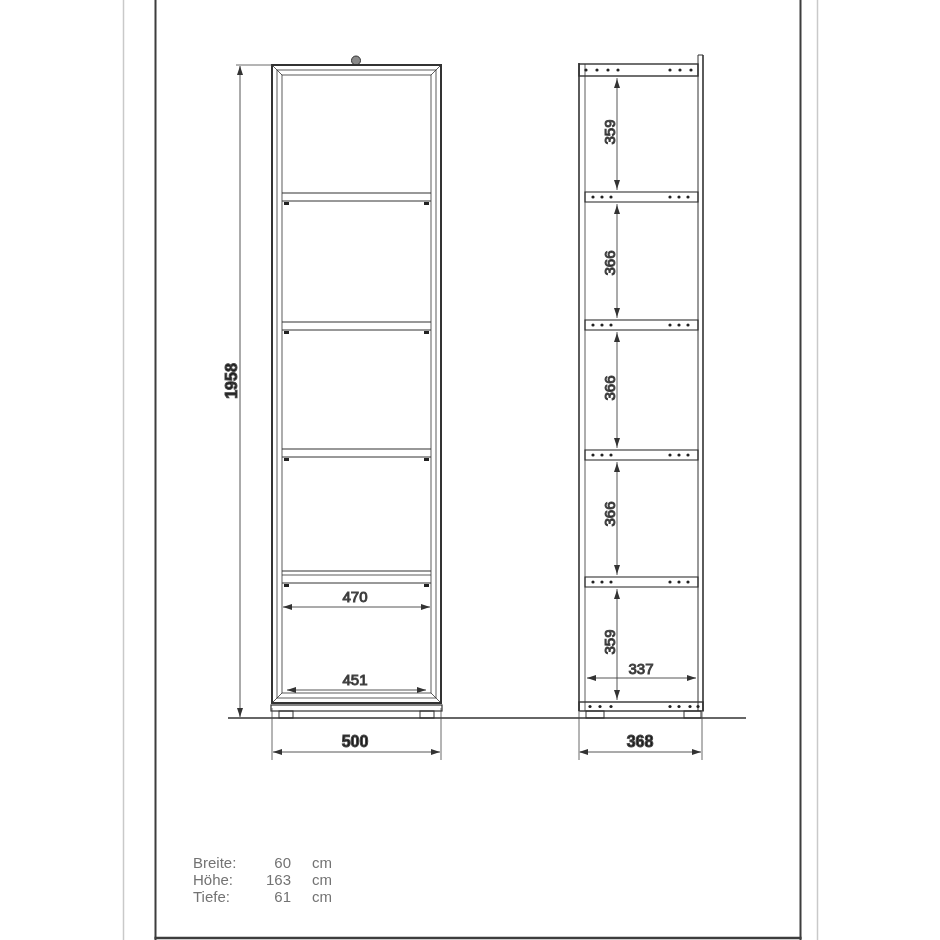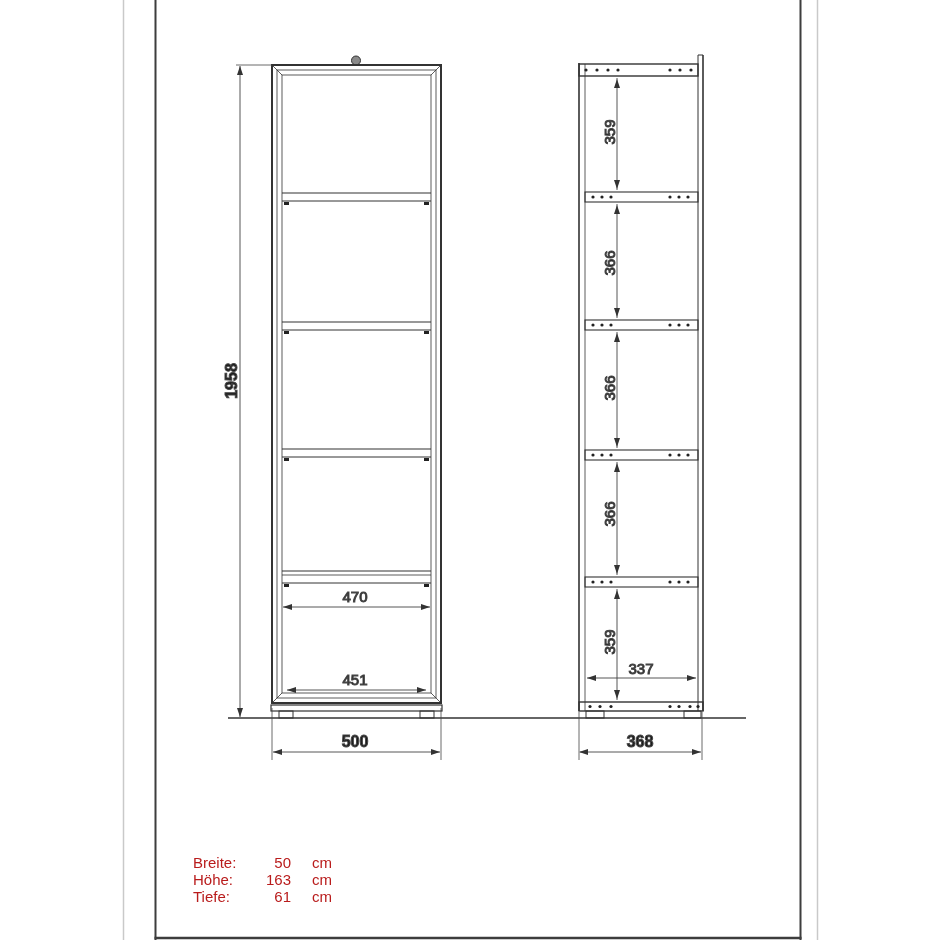--- a/index.html
+++ b/index.html
@@ -13,21 +13,21 @@
   svg text{
     font-family:"Liberation Sans", sans-serif;
     fill:#1a1a1a;
   }
   .dim{font-size:15px;}
   .dim-big{font-size:16px;font-weight:bold;}
   .specs{
     position:absolute;
     left:193px;top:854px;
     font-size:15px;line-height:17px;
-    color:#b91c1c;
+    color:#737373;
   }
   .spec-row{display:flex;}
   .spec-label{width:64px;text-align:left;}
   .spec-value{width:34px;text-align:right;}
   .spec-unit{padding-left:21px;}
 </style>
 </head>
 <body>
 
 <div id="stage">
@@ -226,21 +226,21 @@
     <polygon points="579,752 588,749 588,755" fill="#333" stroke="none"></polygon>
     <polygon points="701,752 692,749 692,755" fill="#333" stroke="none"></polygon>
     <text class="dim-big" text-anchor="middle" x="640" y="747">368</text>
   </g>
 </svg>
 
   
   <div class="specs">
     <div class="spec-row">
       <span class="spec-label">Breite:</span>
-      <span class="spec-value">50</span>
+      <span class="spec-value">60</span>
       <span class="spec-unit">cm</span>
     </div>
     <div class="spec-row">
       <span class="spec-label">Höhe:</span>
       <span class="spec-value">163</span>
       <span class="spec-unit">cm</span>
     </div>
     <div class="spec-row">
       <span class="spec-label">Tiefe:</span>
       <span class="spec-value">61</span>

